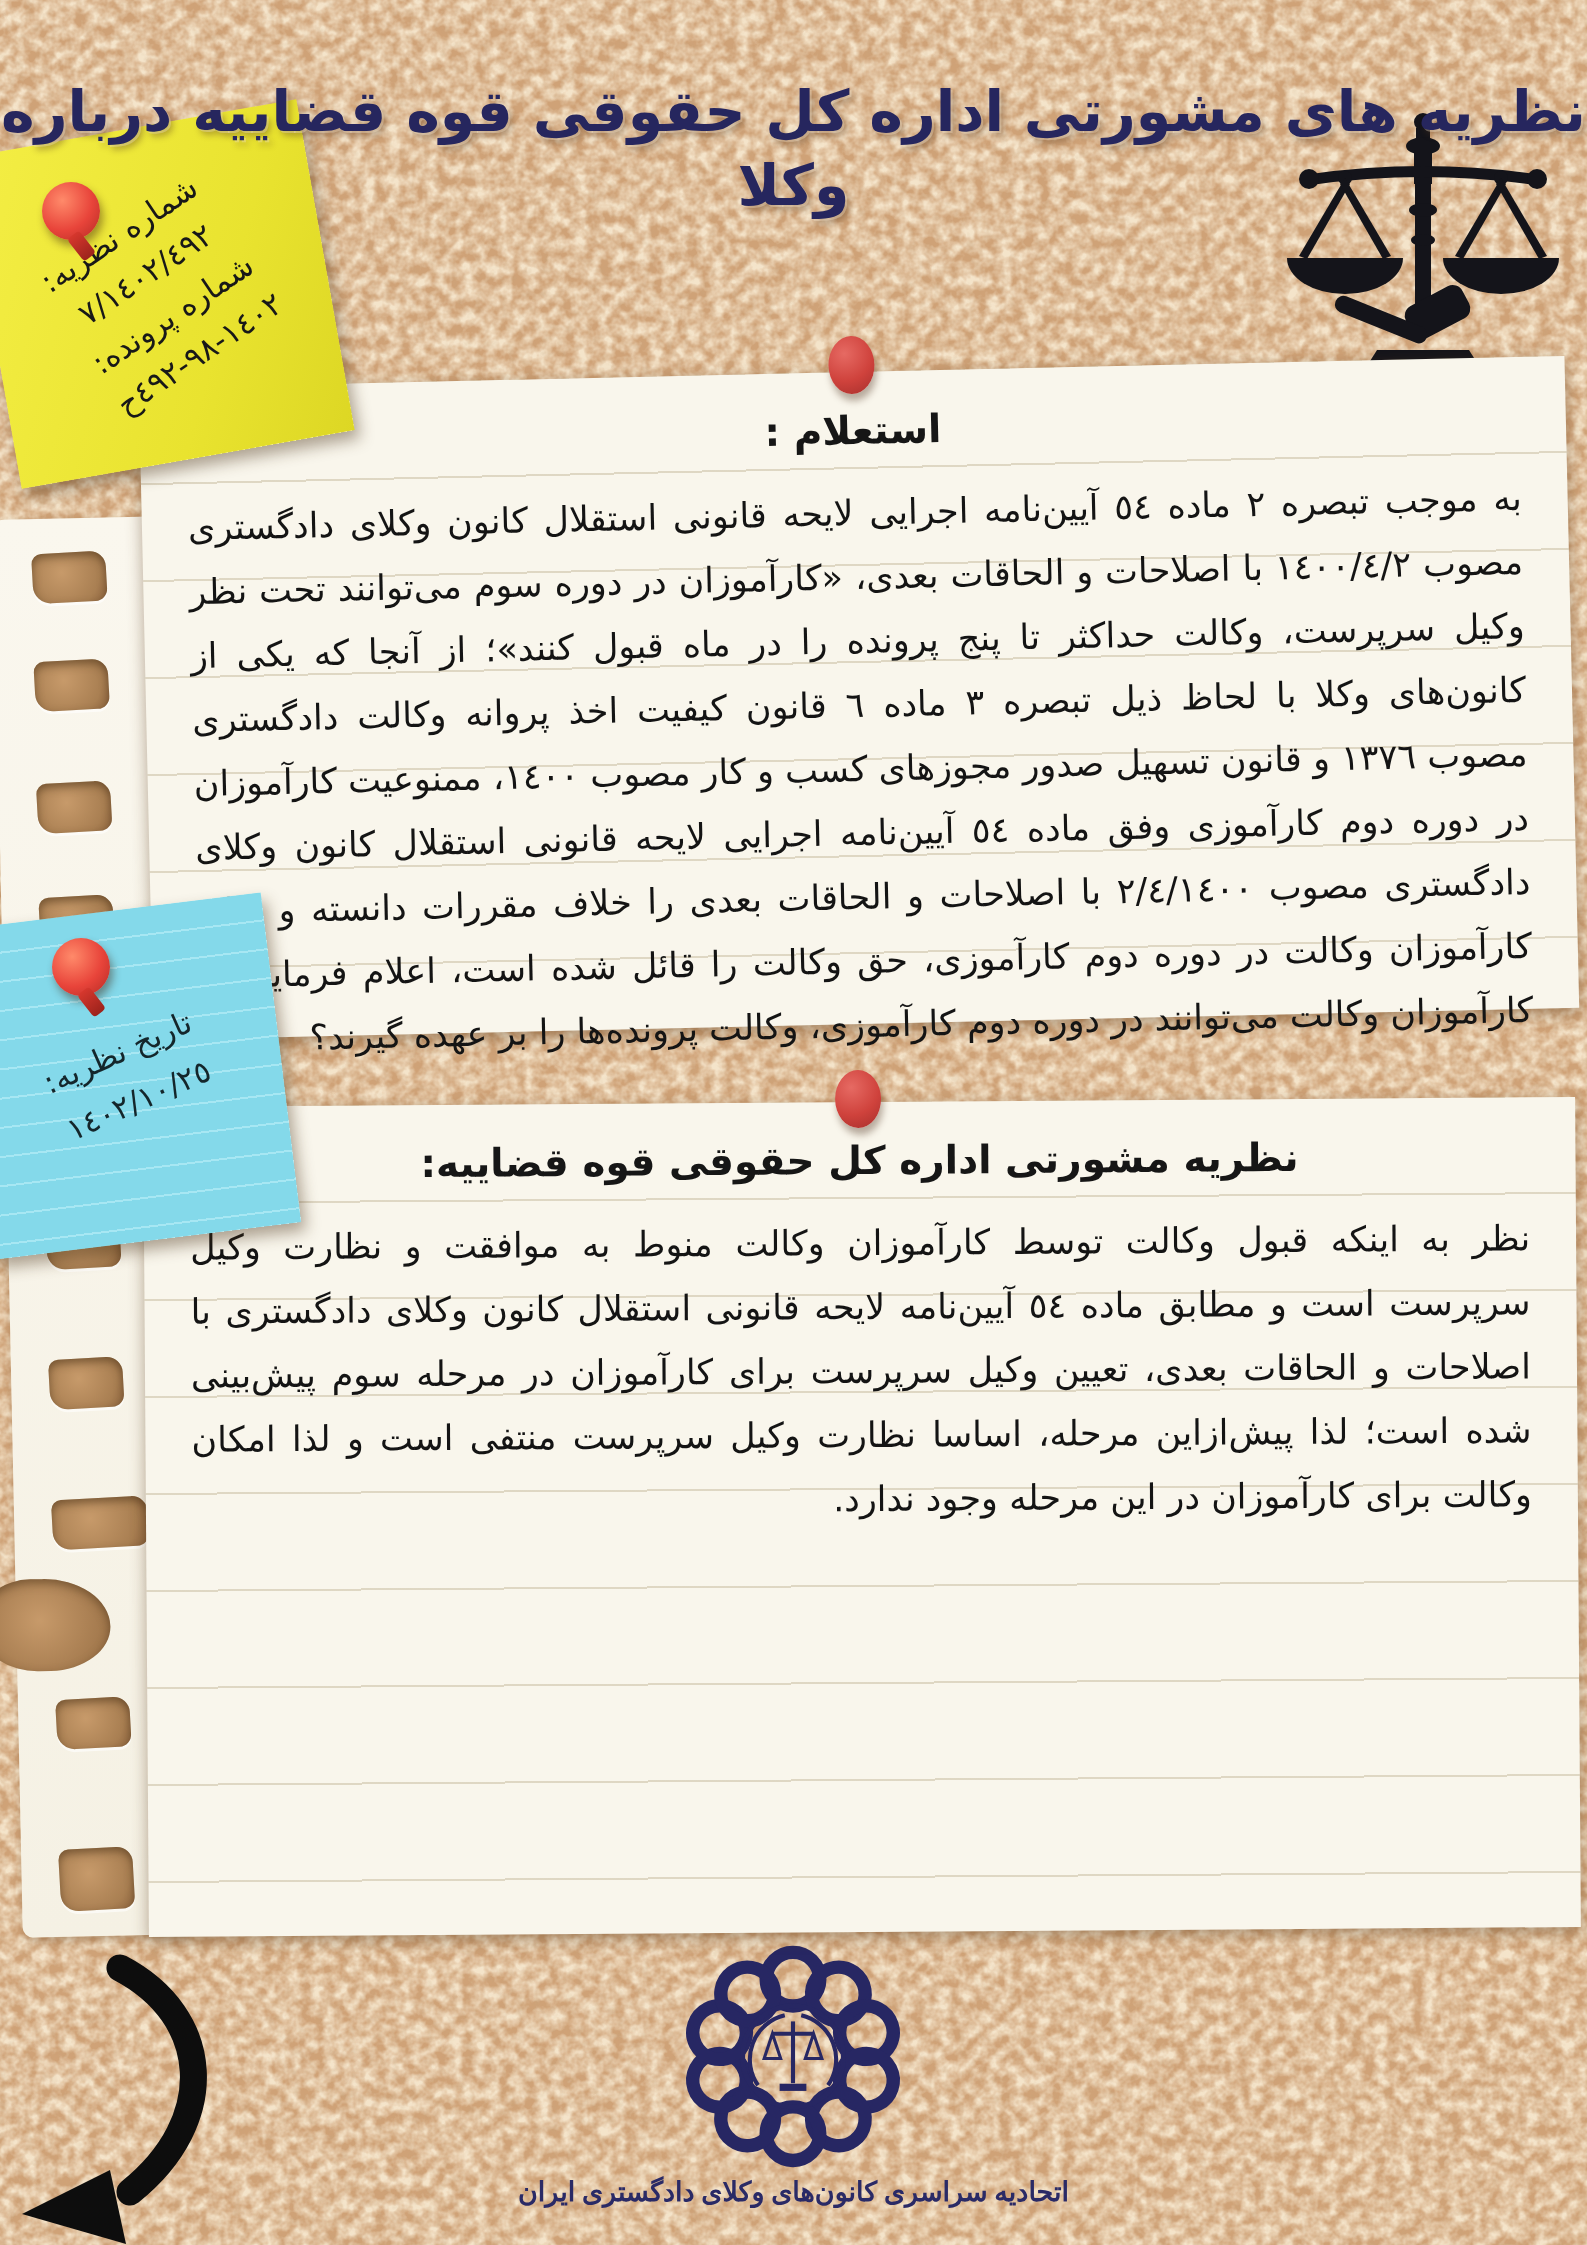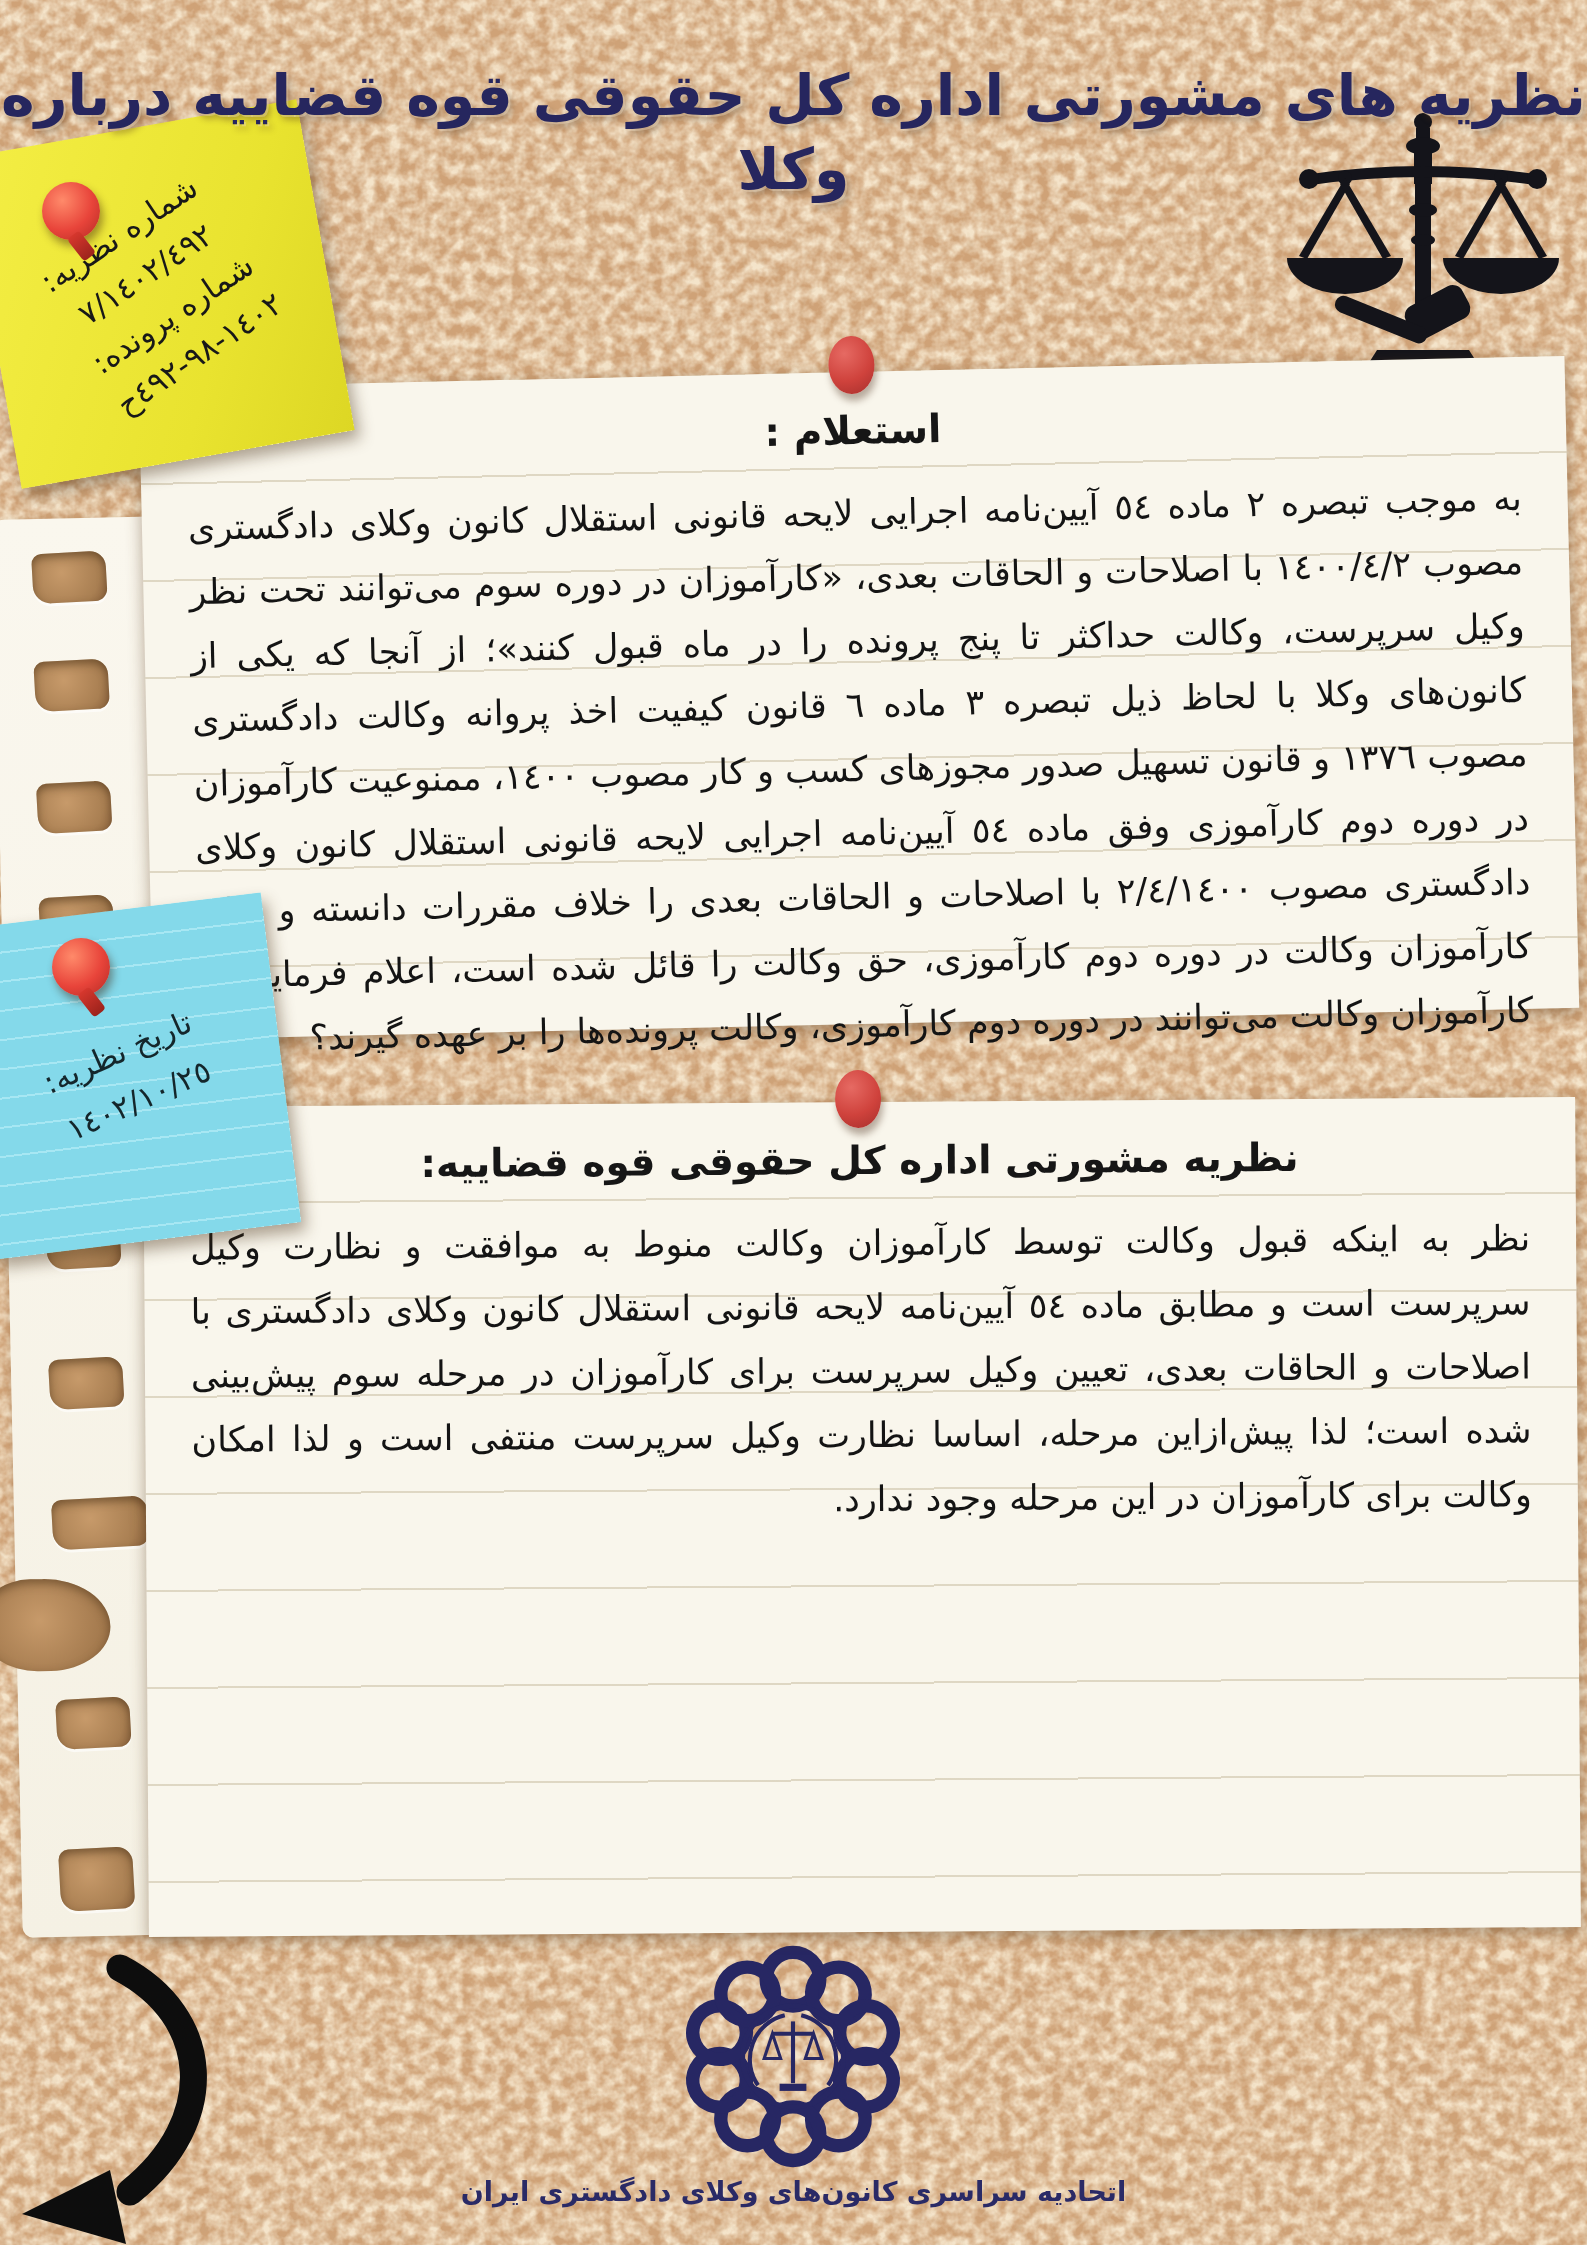--- a/index.html
+++ b/index.html
@@ -6,21 +6,21 @@
   body{
     width:1587px;height:2245px;position:relative;overflow:hidden;
     background:#cda077;
     font-family:"DejaVu Sans",sans-serif;
   }
   .layer{position:absolute;}
   
   #cork{left:0;top:0;z-index:0;}
   
   .poster-title{
-    left:0;right:0;top:20px;z-index:5;
+    left:0;right:0;top:36px;z-index:5;
     direction:rtl;text-align:center;
     font-size:57px;font-weight:bold;color:#26265e;
     text-shadow:2px 2px 0 rgba(243,227,201,.35), 4px 5px 6px rgba(90,58,28,.38);
     line-height:1.3;
   }
   
   .scales{right:14px;top:108px;z-index:1;}
   
   .strip{
     left:8px;top:518px;width:168px;height:1418px;z-index:1;
@@ -103,21 +103,21 @@
     position:absolute;inset:0;display:flex;flex-direction:column;
     justify-content:center;align-items:center;gap:6px;
     transform:rotate(-17deg);direction:rtl;text-align:center;
     font-size:31px;font-weight:500;color:#14262b;line-height:46px;
   }
   
   .emblem{left:668px;top:1938px;z-index:1;}
   .org-caption{
     left:0;right:0;top:2176px;z-index:1;
     direction:rtl;text-align:center;
-    font-size:27px;font-weight:bold;color:#2a2a66;
+    font-size:27px;font-weight:bold;color:#2a2a66;font-family:Liberation Serif, serif;
   }
   
   .arrow{left:2px;top:1952px;z-index:1;}
 </style>
 </head>
 <body>
 
 <svg id="cork" class="layer" width="1587" height="2245" aria-hidden="true">
   <defs>
     <filter id="f-light" x="0" y="0" width="100%" height="100%">

